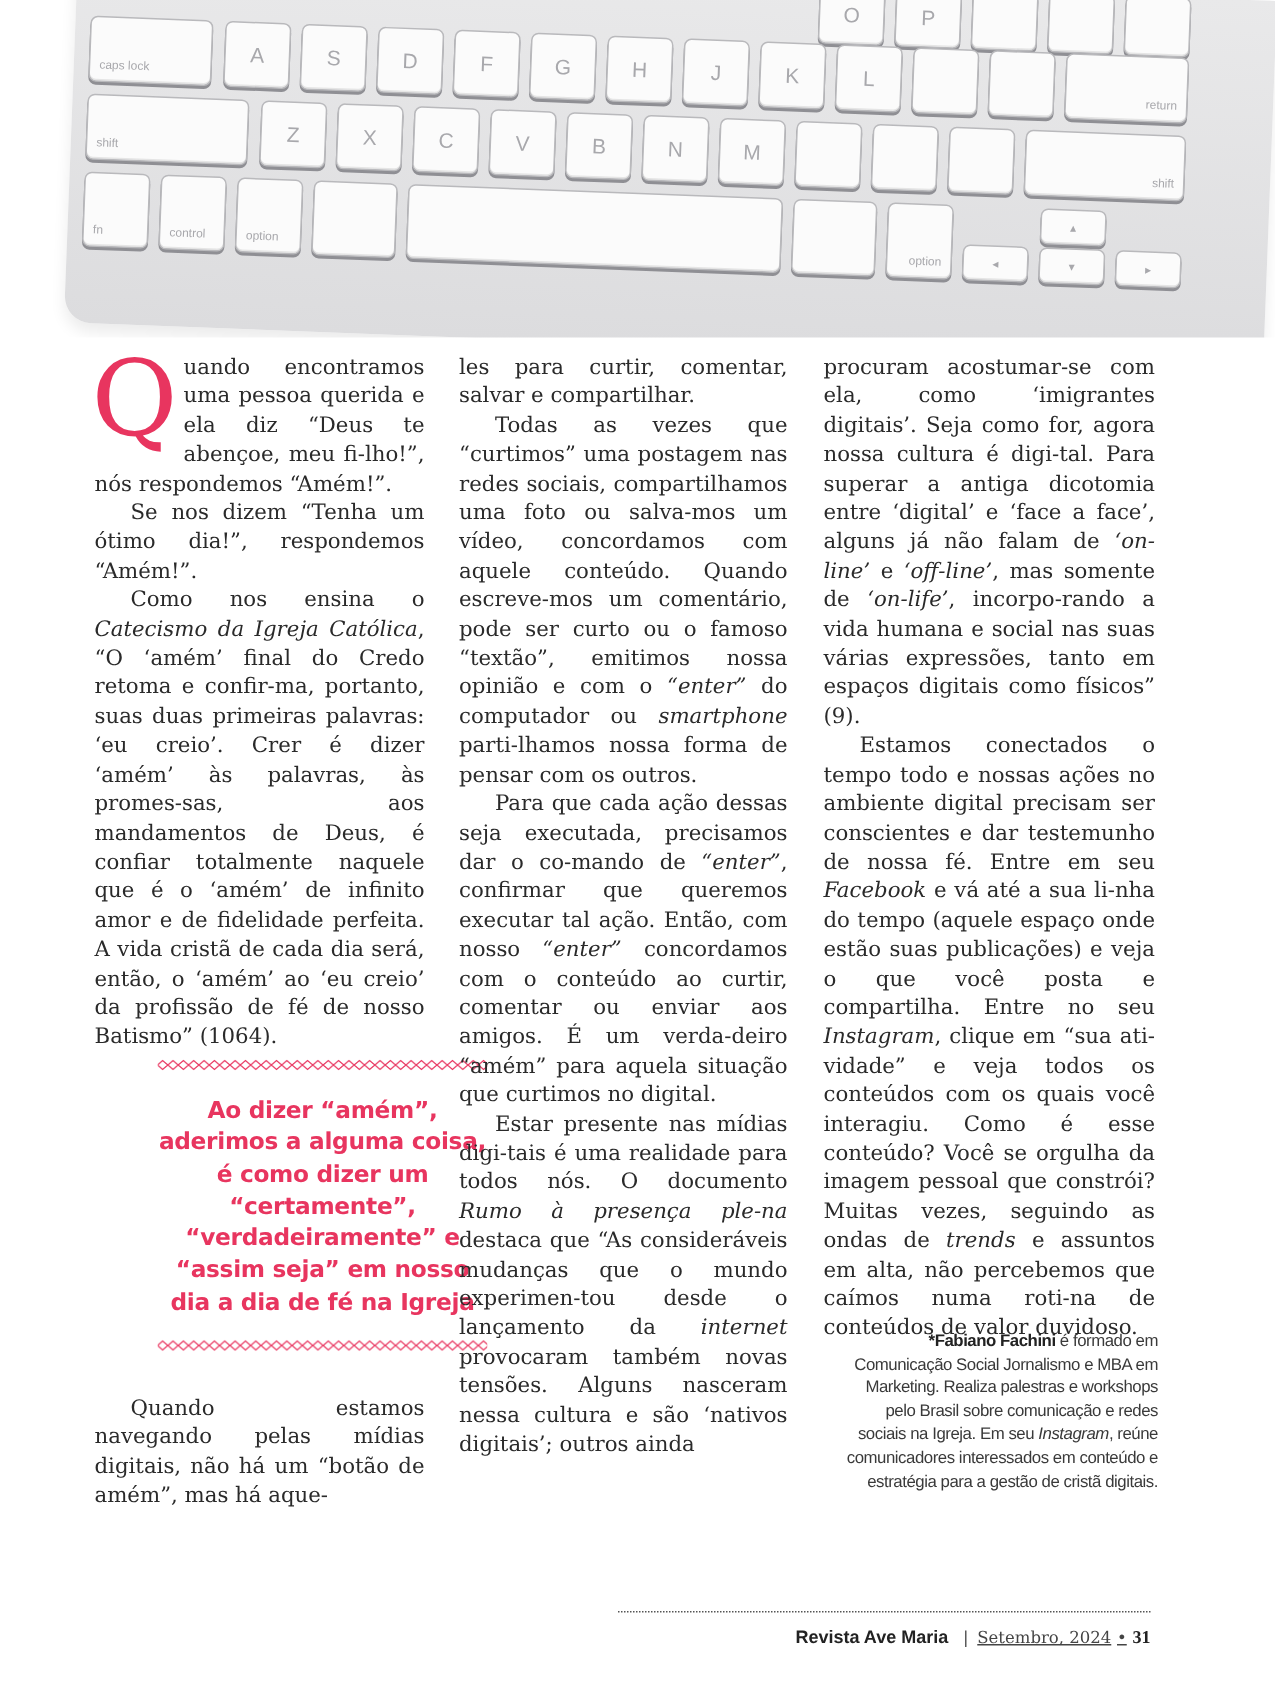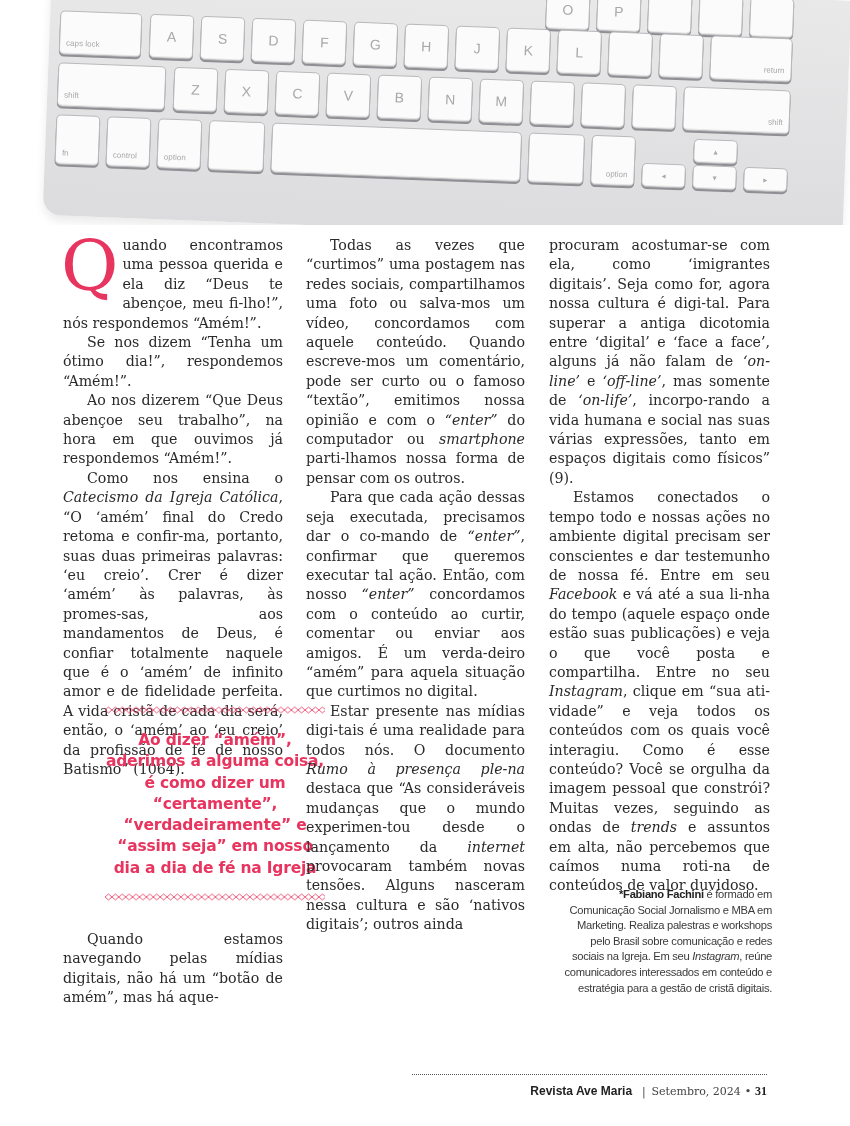--- a/index.html
+++ b/index.html
@@ -54,21 +54,21 @@
   .end-dot { display: inline-block; width: 10px; height: 10px; border-radius: 50%; background: #e8355f; vertical-align: -1px; margin-left: 2px; }
 
   .bio { position: absolute; left: 556px; top: 887px; width: 216px; text-align: right;
     font-family: "Liberation Sans", sans-serif; font-size: 11.2px; line-height: 15.6px; color: #3a3a3a; letter-spacing: -0.3px; }
   .bio strong { font-weight: bold; color: #222; }
 
   .footer-rule { position: absolute; left: 412px; top: 1074px; width: 355px; border-top: 1px dotted #555; }
   .footer { position: absolute; left: 412px; top: 1083px; width: 355px; text-align: right; font-size: 12px; line-height: 16px; }
   .footer .mag { font-family: "Liberation Sans", sans-serif; font-weight: bold; color: #222; }
   .footer .sep { color: #444; font-family: "DejaVu Serif", serif; font-size: 11px; margin: 0 2px 0 6px; }
-  .footer .date { font-family: "DejaVu Serif", serif; color: #444; font-size: 11px; }
+  .footer .date { font-family: "DejaVu Serif", serif; color: #444; font-size: 11px; text-decoration: underline; }
   .footer .page { font-family: Liberation Serif, serif; font-weight: bold; color: #222; }
 </style>
 </head>
 <body>
 
 <div class="keyboard-wrap">
   <div class="keyboard">
 
     <div class="key" style="left:495px;top:0px;width:44px;height:40px;">O</div>
     <div class="key" style="left:546px;top:0px;width:44px;height:40px;">P</div>
@@ -113,21 +113,20 @@
     <div class="key" style="left:597px;top:170px;width:44px;height:24px;font-size:8px;">◂</div>
     <div class="key" style="left:648px;top:144px;width:44px;height:24px;font-size:8px;">▴</div>
     <div class="key" style="left:648px;top:170px;width:44px;height:24px;font-size:8px;">▾</div>
     <div class="key" style="left:699px;top:170px;width:44px;height:24px;font-size:8px;">▸</div>
   </div>
 </div>
 
 <div class="col col1">
   <p class="noindent"><span class="dropcap">Q</span><span>uando encontramos uma pessoa querida e ela diz “Deus te abençoe, meu fi-lho!”, nós respondemos “Amém!”.</span></p>
   <p>Se nos dizem “Tenha um ótimo dia!”, respondemos “Amém!”.</p>
-  <p>Ao nos dizerem “Que Deus abençoe seu trabalho”, na hora em que ouvimos já respondemos “Amém!”.</p>
   <p><span>Como nos ensina o </span><em>Catecismo da Igreja Católica</em><span>, “O ‘amém’ final do Credo retoma e confir-ma, portanto, suas duas primeiras palavras: ‘eu creio’. Crer é dizer ‘amém’ às palavras, às promes-sas, aos mandamentos de Deus, é confiar totalmente naquele que é o ‘amém’ de infinito amor e de fidelidade perfeita. A vida cristã de cada dia será, então, o ‘amém’ ao ‘eu creio’ da profissão de fé de nosso Batismo” (1064).</span></p>
 </div>
 
 <div class="pullquote">
   <svg class="zigzag" viewBox="0 0 220 8" preserveAspectRatio="none">
     <defs>
       <pattern id="zz1" width="6.9" height="8" patternUnits="userSpaceOnUse">
         <path d="M0 4 L3.45 1 L6.9 4 L3.45 7 Z" fill="none" stroke="#e8355f" stroke-width="0.8"></path>
       </pattern>
     </defs>
@@ -137,20 +136,21 @@
   <svg class="zigzag" viewBox="0 0 220 8" preserveAspectRatio="none">
     <rect width="220" height="8" fill="url(#zz1)"></rect>
   </svg>
 </div>
 
 <div class="col1-bottom">
   <p>Quando estamos navegando pelas mídias digitais, não há um “botão de amém”, mas há aque-</p>
 </div>
 
 <div class="col col2">
+  <p class="noindent">les para curtir, comentar, salvar e compartilhar.</p>
   <p><span>Todas as vezes que “curtimos” uma postagem nas redes sociais, compartilhamos uma foto ou salva-mos um vídeo, concordamos com aquele conteúdo. Quando escreve-mos um comentário, pode ser curto ou o famoso “textão”, emitimos nossa opinião e com o </span><em>“enter”</em><span> do computador ou </span><em>smartphone</em><span> parti-lhamos nossa forma de pensar com os outros.</span></p>
   <p style="margin-top:0;"><span>Para que cada ação dessas seja executada, precisamos dar o co-mando de </span><em>“enter”</em><span>, confirmar que queremos executar tal ação. Então, com nosso </span><em>“enter”</em><span> concordamos com o conteúdo ao curtir, comentar ou enviar aos amigos. É um verda-deiro “amém” para aquela situação que curtimos no digital.</span></p>
   <p><span>Estar presente nas mídias digi-tais é uma realidade para todos nós. O documento </span><em>Rumo à presença ple-na</em><span> destaca que “As consideráveis mudanças que o mundo experimen-tou desde o lançamento da </span><em>internet</em><span> provocaram também novas tensões. Alguns nasceram nessa cultura e são ‘nativos digitais’; outros ainda</span></p>
 </div>
 
 <div class="col col3">
   <p class="noindent"><span>procuram acostumar-se com ela, como ‘imigrantes digitais’. Seja como for, agora nossa cultura é digi-tal. Para superar a antiga dicotomia entre ‘digital’ e ‘face a face’, alguns já não falam de </span><em>‘on-line’</em><span> e </span><em>‘off-line’</em><span>, mas somente de </span><em>‘on-life’</em><span>, incorpo-rando a vida humana e social nas suas várias expressões, tanto em espaços digitais como físicos” (9).</span></p>
   <p><span>Estamos conectados o tempo todo e nossas ações no ambiente digital precisam ser conscientes e dar testemunho de nossa fé. Entre em seu </span><em>Facebook</em><span> e vá até a sua li-nha do tempo (aquele espaço onde estão suas publicações) e veja o que você posta e compartilha. Entre no seu </span><em>Instagram</em><span>, clique em “sua ati-vidade” e veja todos os conteúdos com os quais você interagiu. Como é esse conteúdo? Você se orgulha da imagem pessoal que constrói? Muitas vezes, seguindo as ondas de </span><em>trends</em><span> e assuntos em alta, não percebemos que caímos numa roti-na de conteúdos de valor duvidoso.</span></p>
 </div>
 

